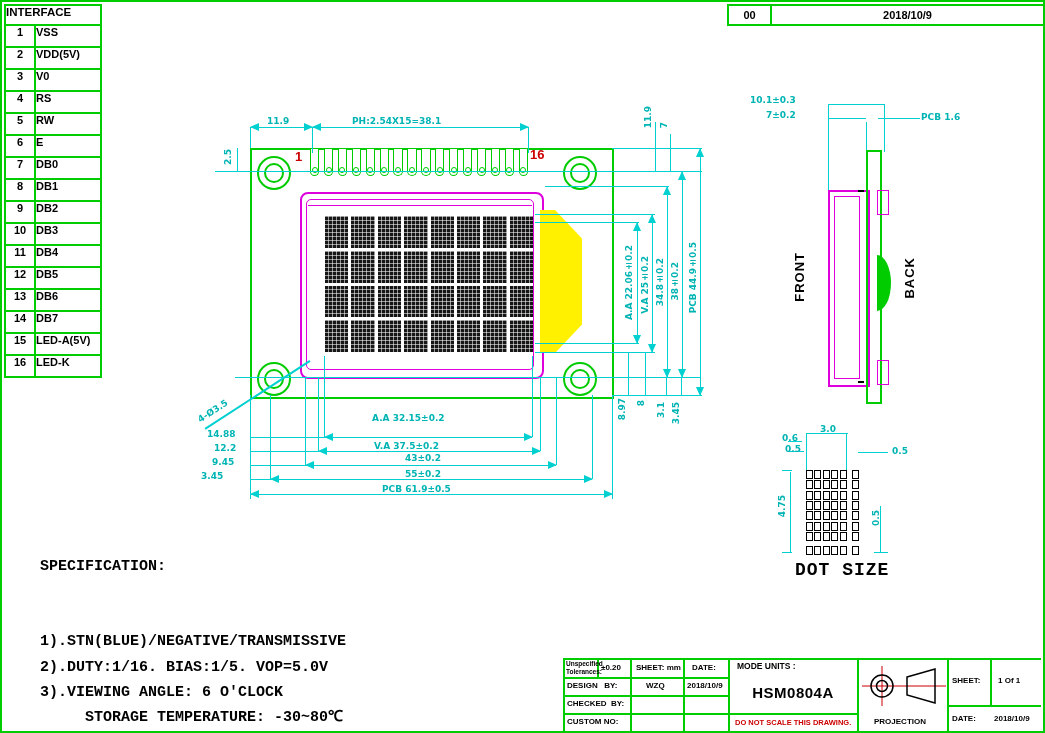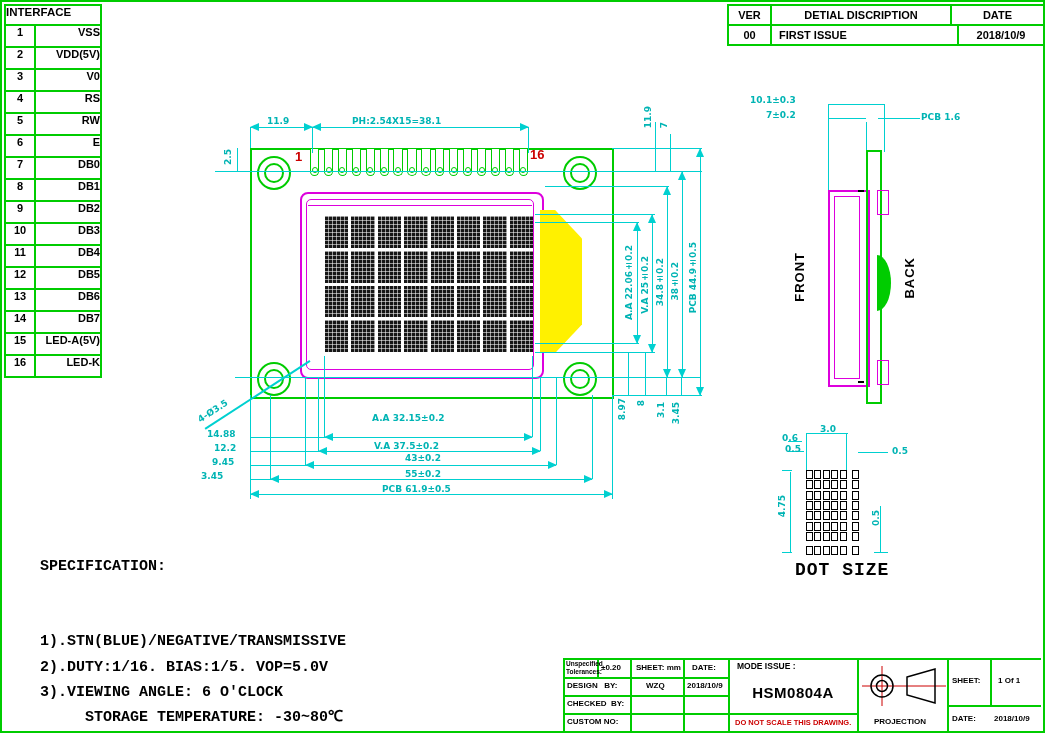--- a/index.html
+++ b/index.html
@@ -32,21 +32,21 @@
         repeating-linear-gradient(90deg,rgba(255,255,255,0) 0 3px,rgba(255,255,255,.55) 3px 4px),
         repeating-linear-gradient(0deg,rgba(255,255,255,0) 0 3px,rgba(255,255,255,.55) 3px 4px)}
   #backlight-tab{position:absolute;left:540px;top:210px;width:42px;height:143px;background:#fff100;
                  clip-path:polygon(0 0,36% 0,100% 20%,100% 80%,36% 100%,0 100%)}
   .redlbl{position:absolute;color:#cc0000;font:700 13px "Liberation Sans",sans-serif}
   
   #iface{position:absolute;left:4px;top:4px;width:94px;border:2px solid #00cc00;color:#000}
   #iface .hd{height:18px;line-height:18px;text-align:left;font:700 11.5px "Liberation Sans",sans-serif}
   #iface .row{display:flex;border-top:2px solid #00cc00;height:20px}
   #iface .c1{width:28px;border-right:2px solid #00cc00;text-align:center;line-height:20px;font:700 11px "Liberation Sans",sans-serif}
-  #iface .c2{flex:1;text-align:right;line-height:20px;font:700 11px "Liberation Sans",sans-serif}
+  #iface .c2{flex:1;text-align:left;line-height:20px;font:700 11px "Liberation Sans",sans-serif}
   
   #rev{position:absolute;left:727px;top:4px;width:314px;border:2px solid #00cc00;color:#000}
   #rev .r{display:flex}
   #rev .r+.r{border-top:2px solid #00cc00}
   #rev .cv{width:41px;border-right:2px solid #00cc00;text-align:center;font:700 11px "Liberation Sans",sans-serif;line-height:18px}
   #rev .cd{width:178px;border-right:2px solid #00cc00;font:700 11px "Liberation Sans",sans-serif;line-height:18px;padding-left:7px}
   #rev .ct{flex:1;text-align:center;font:700 11px "Liberation Sans",sans-serif;line-height:18px}
   
   .blk{position:absolute;background:#000}
   .blv{position:absolute;color:#000;font:700 13px "Liberation Sans",sans-serif;writing-mode:vertical-rl;transform:rotate(180deg);letter-spacing:1px}
@@ -134,27 +134,21 @@
         </div>
         <div class="row">
           <div class="c1">16</div>
           <div class="c2">LED-K</div>
         </div>
       </div>
   </div>
 
   <div id="rev">
     <div class="r">
-      <div class="cv">VER</div>
-      <div class="cd" style="text-align:center;padding-left:0">DETIAL DISCRIPTION</div>
-      <div class="ct">DATE</div>
-    </div>
-    <div class="r">
       <div class="cv">00</div>
-      <div class="cd">FIRST ISSUE</div>
       <div class="ct">2018/10/9</div>
     </div>
   </div>
 
   <div class="grn" style="left:250px;top:148px;width:360px;height:247px"></div>
   <div class="hole" style="left:257px;top:156px;width:30px;height:30px"></div>
   <div class="hole" style="left:264px;top:163px;width:16px;height:16px"></div>
   <div class="hole" style="left:563px;top:156px;width:30px;height:30px"></div>
   <div class="hole" style="left:570px;top:163px;width:16px;height:16px"></div>
   <div class="hole" style="left:257px;top:362px;width:30px;height:30px"></div>
@@ -428,21 +422,21 @@
   <div class="tbt tiny" style="left:566px;top:660px">Unspecified
 Tolerances:</div>
   <div class="tbt" style="left:601px;top:663px">±0.20</div>
   <div class="tbt" style="left:636px;top:663px">SHEET: mm</div>
   <div class="tbt" style="left:692px;top:663px">DATE:</div>
   <div class="tbt" style="left:567px;top:681px">DESIGN   BY:</div>
   <div class="tbt" style="left:646px;top:681px">WZQ</div>
   <div class="tbt" style="left:687px;top:681px">2018/10/9</div>
   <div class="tbt" style="left:567px;top:699px">CHECKED  BY:</div>
   <div class="tbt" style="left:567px;top:717px">CUSTOM NO:</div>
-  <div class="tbt" style="left:737px;top:661px;font-size:8.5px">MODE ISSUE :</div>
+  <div class="tbt" style="left:737px;top:661px;font-size:8.5px">MODE UNITS :</div>
   <div id="model-no">HSM0804A</div>
   <div class="warn" style="left:735px;top:718px">DO NOT SCALE THIS DRAWING.</div>
   <div class="tbt" style="left:874px;top:717px">PROJECTION</div>
   <div class="tbt" style="left:952px;top:676px">SHEET:</div>
   <div class="tbt" style="left:998px;top:676px">1 Of 1</div>
   <div class="tbt" style="left:952px;top:714px">DATE:</div>
   <div class="tbt" style="left:994px;top:714px">2018/10/9</div>
 
   <svg class="abs" style="left:862px;top:664px" width="84" height="44">
     <line x1="0" y1="22" x2="84" y2="22" stroke="#cc0000" stroke-width="1"></line>

